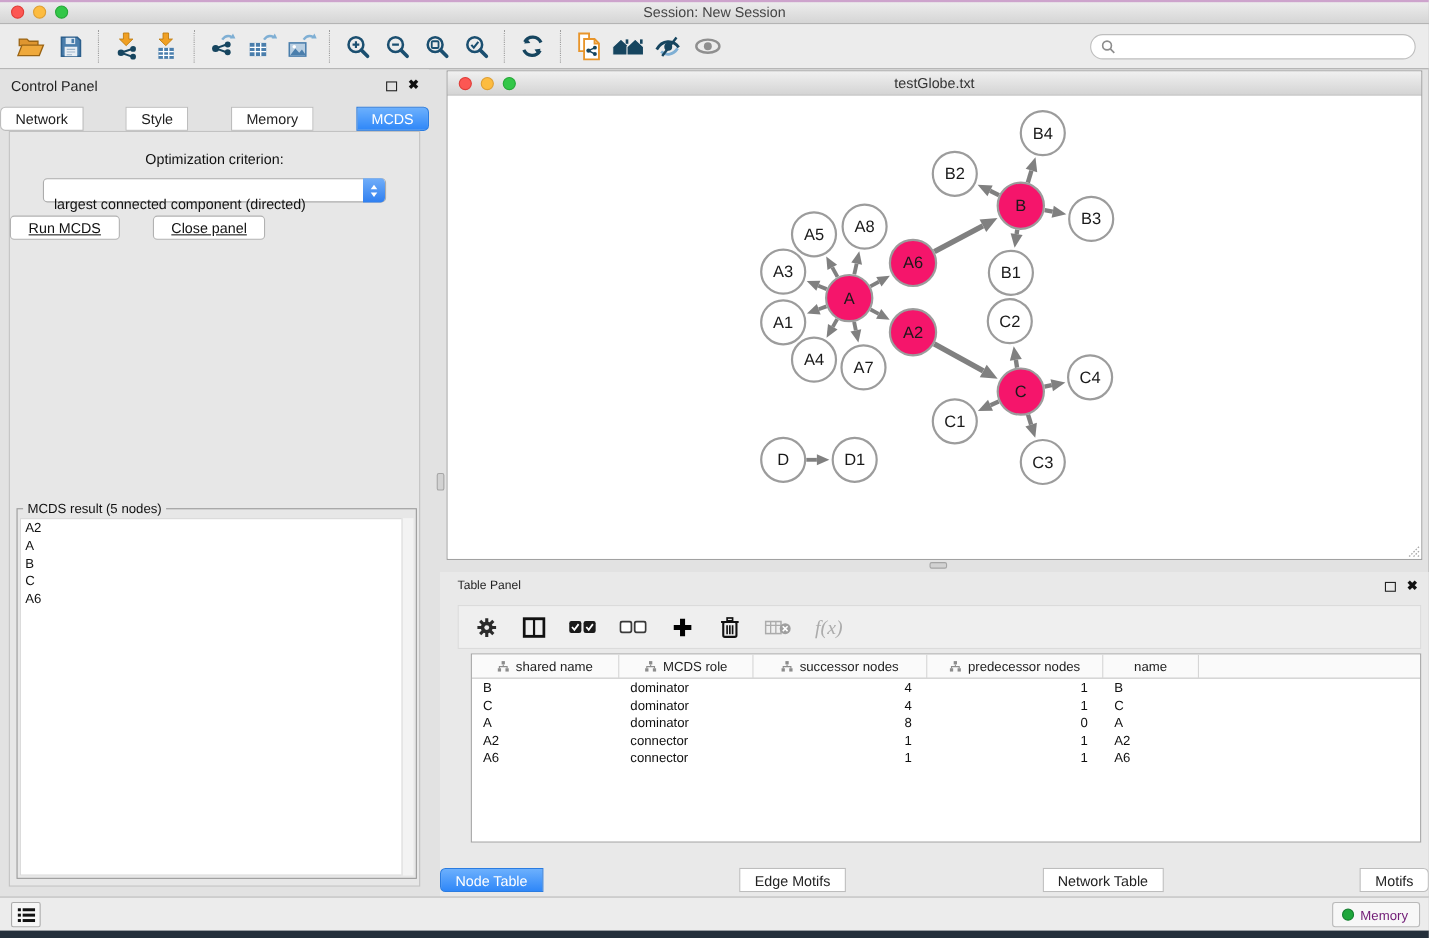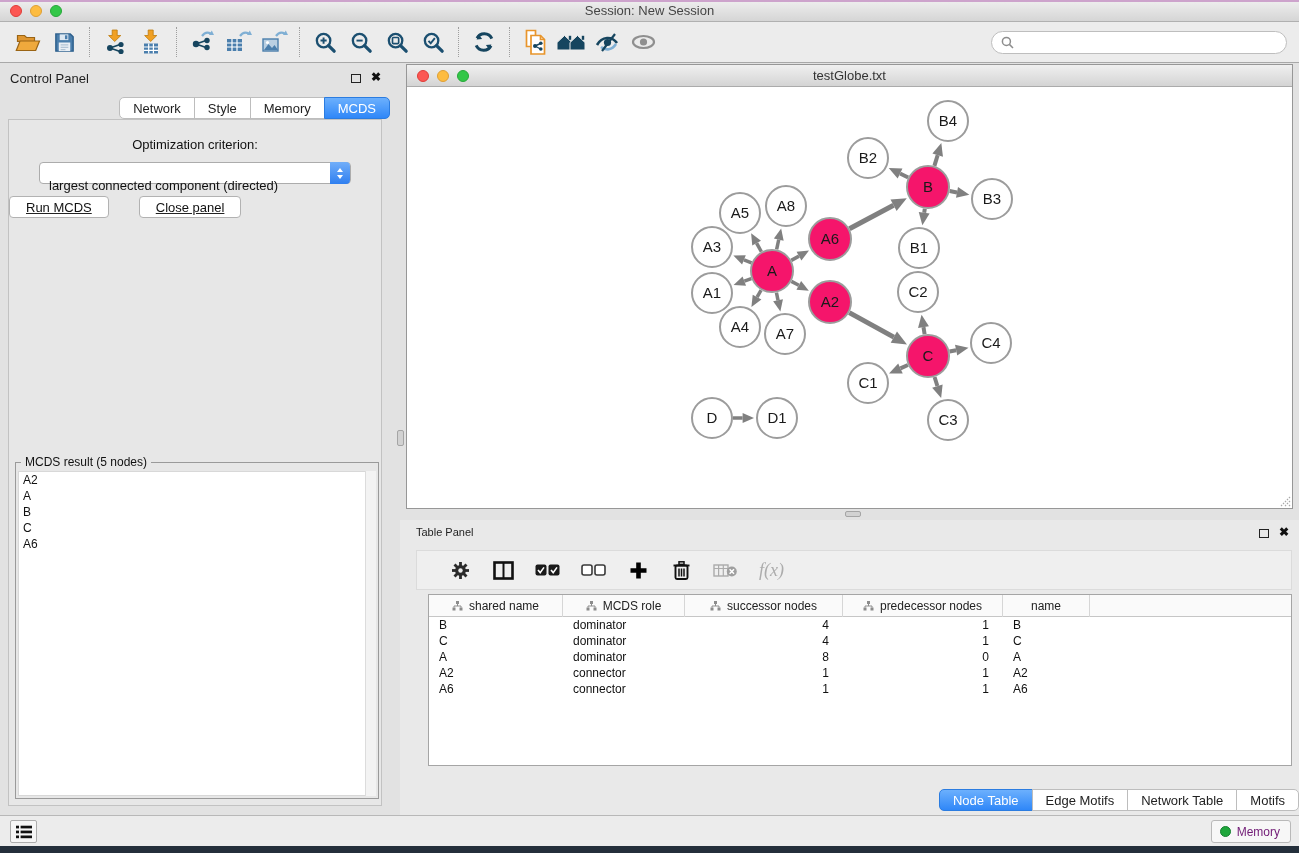--- a/index.html
+++ b/index.html
@@ -27,21 +27,21 @@
   .tspacer { flex:1; }
   .search { width:296px; height:23px; border:1px solid #BEBEBE; border-radius:12px; background:#fff;
     display:flex; align-items:center; padding:0 9px; gap:6px; margin-right:2px; }
   .search input { border:none; outline:none; flex:1; font-size:12px; font-family:inherit; background:transparent; }
   
   .control-panel { position:absolute; left:0; top:63px; width:390px; height:752px; background:#E2E2E2; }
   .panel-head { position:relative; height:26px; }
   .panel-head .ptitle { position:absolute; left:10px; top:8px; font-size:13px; color:#1F1F1F; }
   .win-float { position:absolute; right:29px; top:11px; width:10px; height:9px; border:1.4px solid #222; background:transparent; }
   .win-close { position:absolute; right:9px; top:7px; font-size:12px; font-weight:bold; color:#111; line-height:14px; }
-  .seg { display:flex; justify-content:flex-end;margin-left:12px; }
+  .seg { display:flex; justify-content:space-between; }
   .cp-tabs { margin-top:8px; }
   .seg button { height:22px; padding:0 13px; font-size:13px; background:#fff; border:1px solid #BDBDBD;
     margin-left:-1px; color:#222; font-family:inherit; cursor:default; }
   .seg button:first-child { border-radius:5px 0 0 5px; margin-left:0; }
   .seg button:last-child { border-radius:0 5px 5px 0; }
   .seg button.sel { background:linear-gradient(#6CB0FD,#2F87F8); border-color:#2B7CE0; color:#fff; }
   .cp-inner { position:absolute; left:8px; right:8px; top:56px; bottom:9px;
     background:#E7E7E7; border:1px solid #C2C2C2; }
   .opt-label { text-align:center; margin-top:17px; font-size:13px; color:#111; }
   .combo-row { display:flex; justify-content:center; margin-top:10px; }
@@ -66,21 +66,21 @@
   .net-title .title { text-align:center; line-height:21px; font-size:13px; color:#333; }
   .net-canvas { position:relative; width:885px; height:421px; background:#fff; }
   .grip { position:absolute; right:1px; bottom:1px; }
   .splitter-h { position:absolute; left:845px; top:511px; width:16px; height:6px; background:#D2D2D2; border:1px solid #A5A5A5; border-radius:2px; }
   .splitter-v { position:absolute; left:397px; top:430px; width:7px; height:16px; background:#D2D2D2; border:1px solid #A5A5A5; border-radius:2px; }
   
   .table-panel { position:absolute; left:400px; top:520px; width:899px; height:295px; background:#E9E9E9; }
   .tp-head { position:relative; height:26px; }
   .tp-head .ptitle { position:absolute; left:16px; top:6px; font-size:11px; color:#1F1F1F; }
   .tp-iconbar { position:absolute; left:16px; right:7px; top:30px; height:40px; background:#EFEFEF;
-    border:1px solid #DBDBDB; display:flex; align-items:center; padding-left:32px; gap:21px; }
+    border:1px solid #DBDBDB; display:flex; align-items:center; padding-left:14px; gap:21px; }
   .ticon { display:flex; align-items:center; justify-content:center; min-width:22px; height:26px; cursor:default; }
   .fx { font-family:"Liberation Serif", serif; font-style:italic; font-size:18px; color:#ACACAC; }
   .datatable { position:absolute; left:16px; right:7px; top:74px; height:172px; background:#fff; border:1px solid #A5A5A5; overflow:hidden;margin-left:12px; }
   .thead { display:flex; height:22px; background:#FAFAFA; border-bottom:1px solid #C6C6C6; }
   .th { display:flex; align-items:center; justify-content:center; gap:6px; font-size:12px; color:#222;
     border-right:1px solid #D6D6D6; height:22px; }
   .tbody { }
   .tr { display:flex; height:16px; }
   .td { font-size:12px; line-height:16px; color:#111; white-space:nowrap; overflow:hidden; }
   .td.a-left  { padding-left:10px; text-align:left; }

